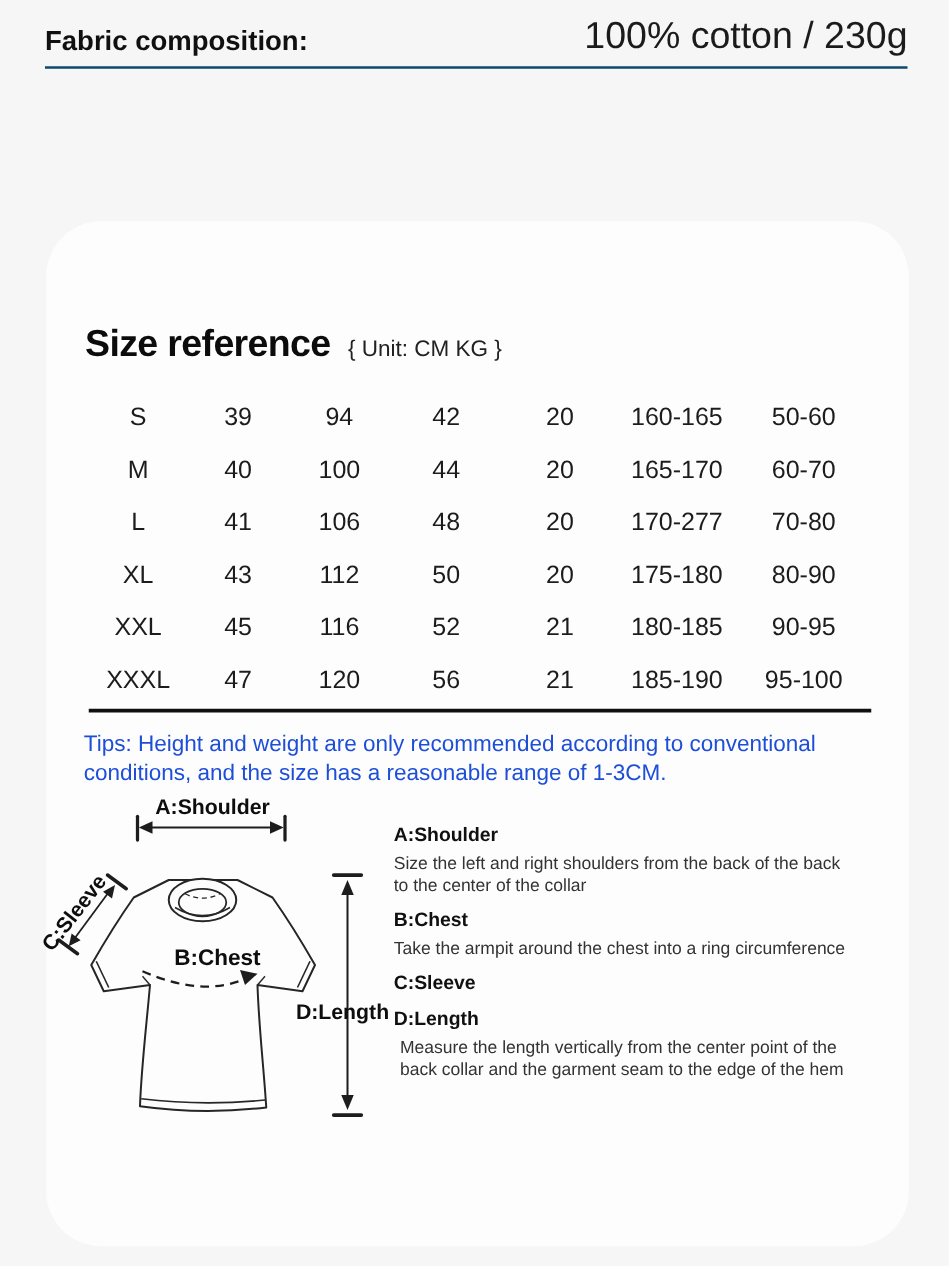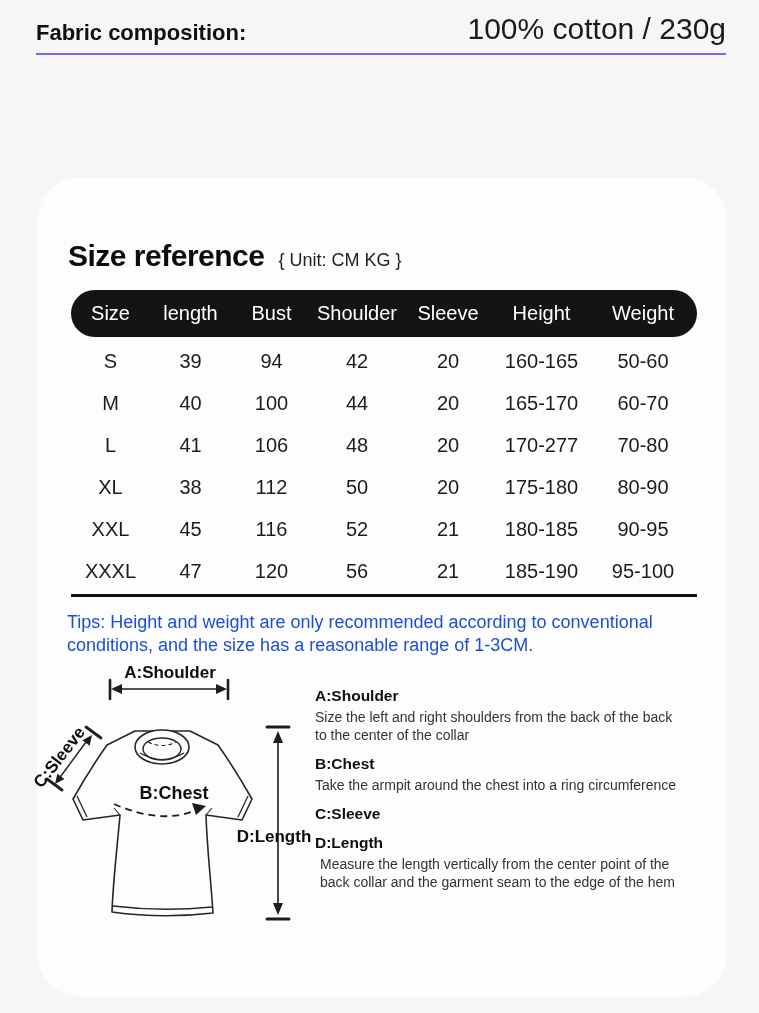--- a/index.html
+++ b/index.html
@@ -6,32 +6,32 @@
   body{
     width:759px;height:1013px;overflow:hidden;
     background:#f5f6f5;
     font-family:"Liberation Sans","DejaVu Sans",sans-serif;
     color:#1a1a1a;
   }
   
   .topbar{
     display:flex;justify-content:space-between;align-items:flex-end;
     margin:0 33px 0 36px;padding:12px 0 7px;
-    border-bottom:2px solid #8b5cf6;
+    border-bottom:2px solid #0c4a6e;
   }
   .topbar-label{font-size:22px;font-weight:bold;color:#101010;}
   .topbar-value{font-size:30px;color:#1b1b1b;}
   
   .card{
     box-sizing:border-box;
     margin:122px 32px 0 37px;height:820px;
     background:#fdfdfd;border-radius:44px;
     padding:62px 28px 0;
   }
-  .title-row{display:flex;align-items:baseline;gap:14px;padding-left:3px;}
+  .title-row{display:flex;align-items:baseline;gap:14px;padding-left:3px;margin-top:20px;}
   .title{font-size:30px;font-weight:bold;color:#0c0c0c;letter-spacing:-0.5px;}
   .unit{font-size:18px;color:#222;}
   
   .size-table{margin:17px 0 0 6px;width:626px;}
   .cols{
     display:grid;
     grid-template-columns:79fr 81fr 81fr 90fr 92fr 95fr 108fr;
     text-align:center;align-items:center;
   }
   .thead{
@@ -65,29 +65,20 @@
 </div>
 
 <div class="card">
 
   <div class="title-row">
     <span class="title">Size reference</span>
     <span class="unit">{ Unit: CM KG }</span>
   </div>
 
   <div class="size-table">
-    <div class="cols thead">
-      <span>Size</span>
-      <span>length</span>
-      <span>Bust</span>
-      <span>Shoulder</span>
-      <span>Sleeve</span>
-      <span>Height</span>
-      <span>Weight</span>
-    </div>
     <div class="tbody">
       <div class="cols trow">
         <span>S</span>
         <span>39</span>
         <span>94</span>
         <span>42</span>
         <span>20</span>
         <span>160-165</span>
         <span>50-60</span>
       </div>
@@ -104,21 +95,21 @@
         <span>L</span>
         <span>41</span>
         <span>106</span>
         <span>48</span>
         <span>20</span>
         <span>170-277</span>
         <span>70-80</span>
       </div>
       <div class="cols trow">
         <span>XL</span>
-        <span>38</span>
+        <span>43</span>
         <span>112</span>
         <span>50</span>
         <span>20</span>
         <span>175-180</span>
         <span>80-90</span>
       </div>
       <div class="cols trow">
         <span>XXL</span>
         <span>45</span>
         <span>116</span>

